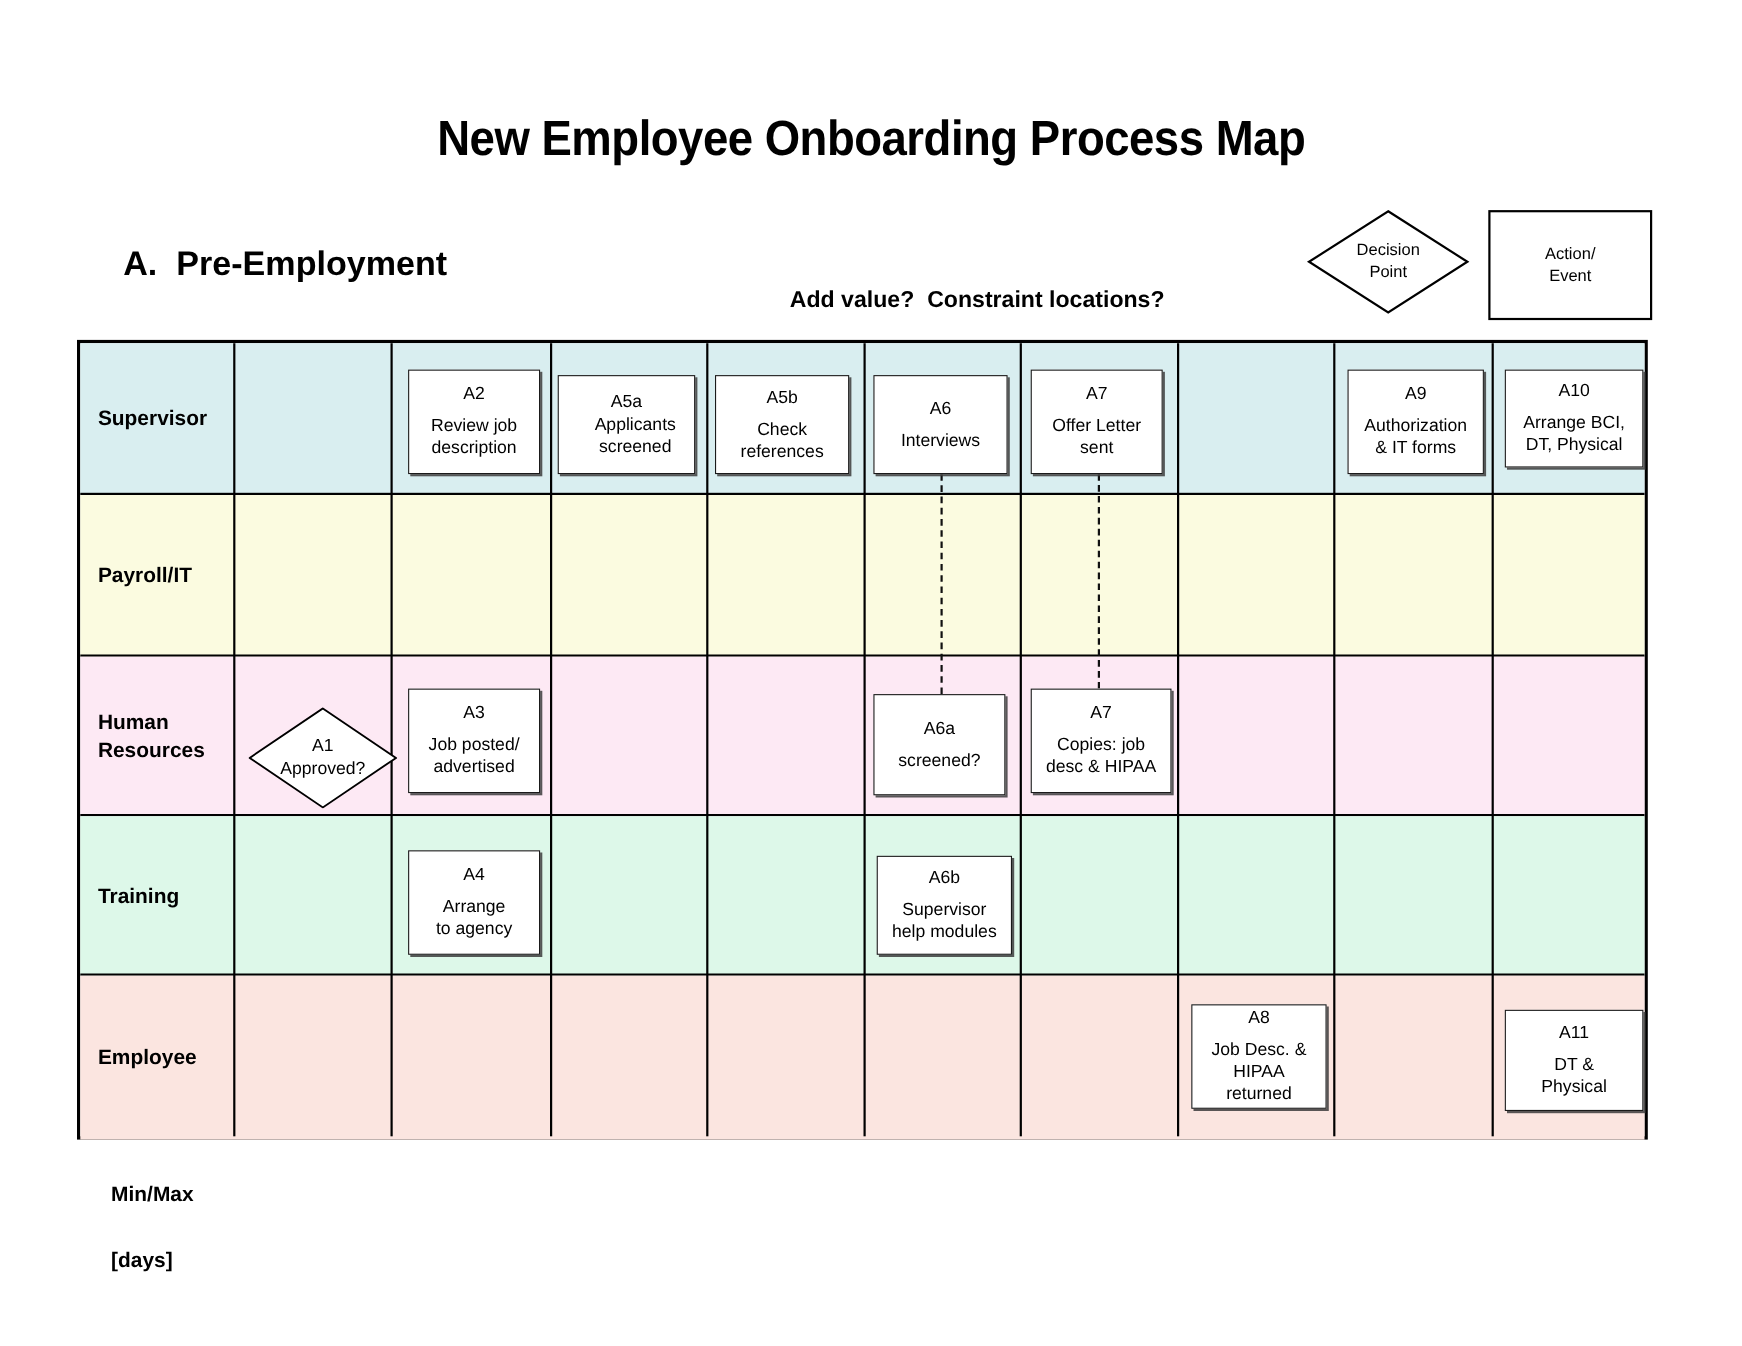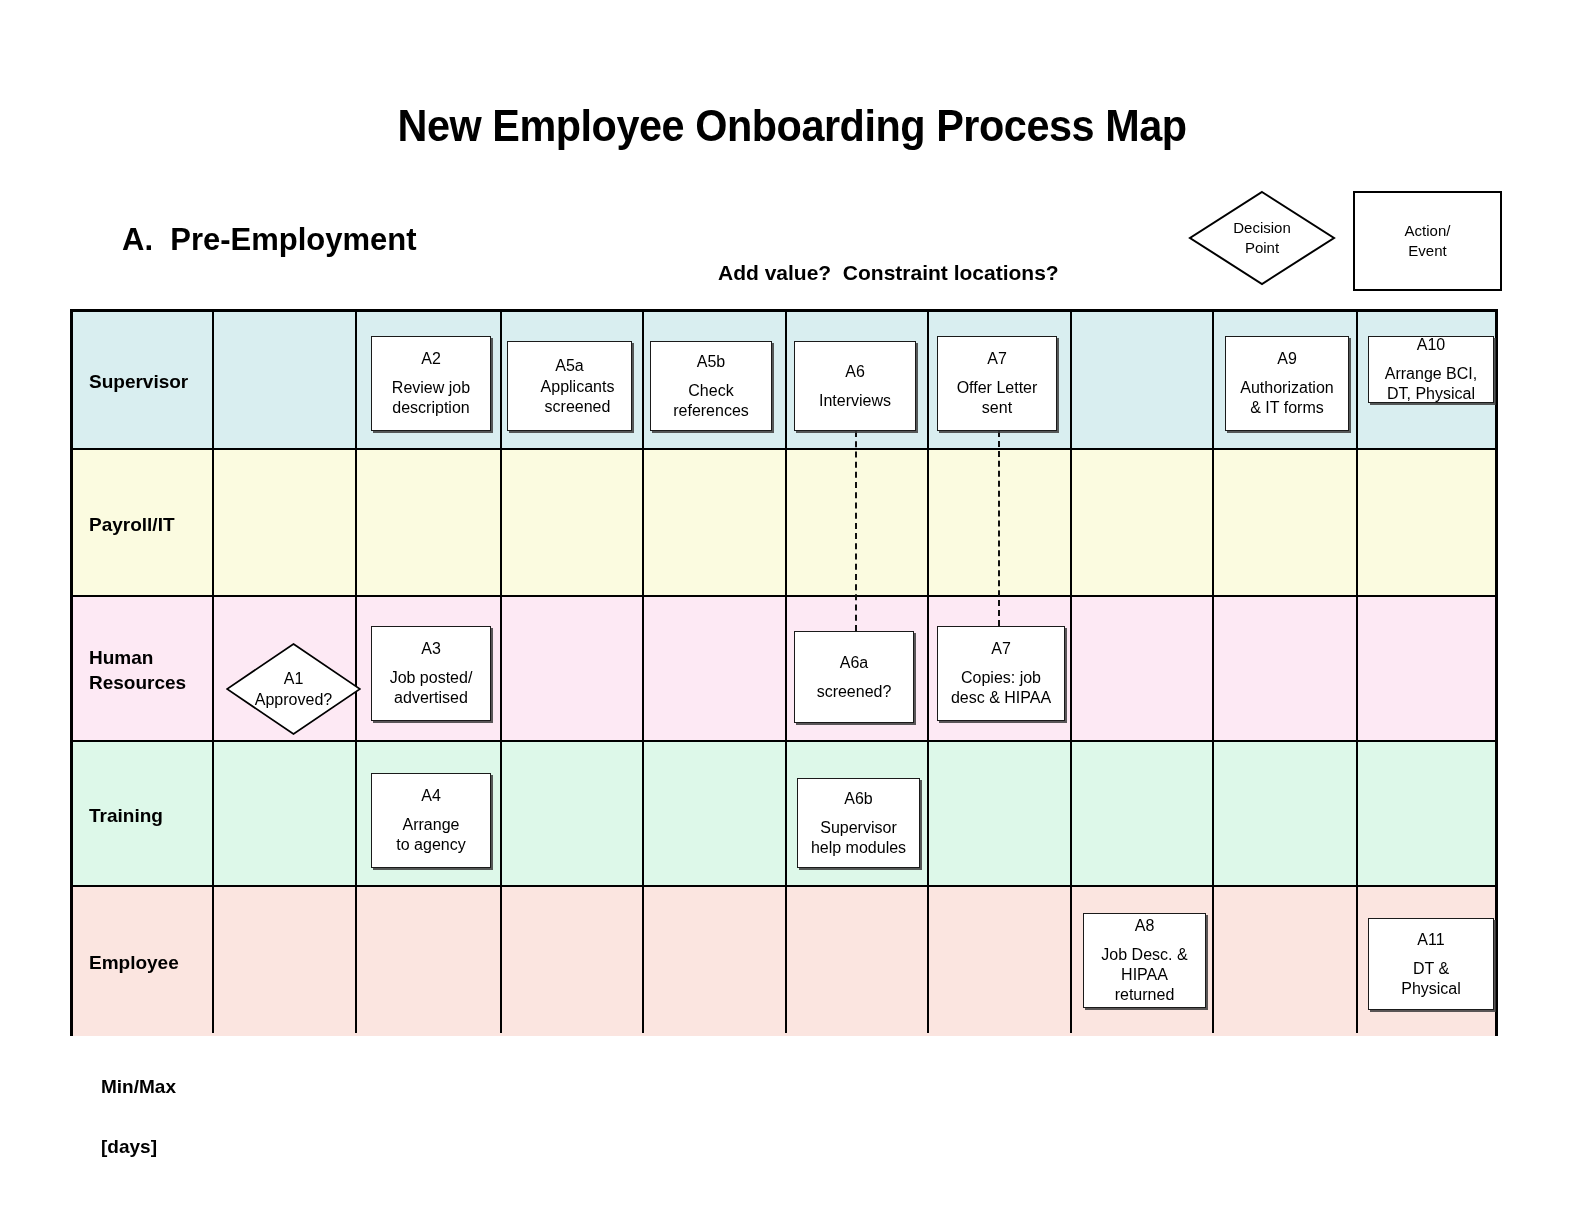--- a/index.html
+++ b/index.html
@@ -28,21 +28,21 @@
     letter-spacing: -0.5px;
     font-stretch: condensed;
     transform: scaleX(0.92);
     transform-origin: center top;
     white-space: nowrap;
   }
 
   
   #section-heading {
     position: absolute;
-    left: 122px;
+    left: 112px;
     top: 222px;
     font-size: 31px;
     font-weight: bold;
     white-space: pre;
   }
 
   
   #question-block {
     position: absolute;
     left: 676px;
@@ -280,21 +280,21 @@
       <div class="node gap" style="left: 864px; top: 24px; width: 120px; height: 95px;">
         <div class="node-id">A7</div>
         <div class="node-text">Offer Letter
 sent</div>
       </div>
       <div class="node gap" style="left: 1152px; top: 24px; width: 124px; height: 95px;">
         <div class="node-id">A9</div>
         <div class="node-text">Authorization
 &amp; IT forms</div>
       </div>
-      <div class="node gap" style="left: 1295px; top: 24px; width: 126px; height: 67px;">
+      <div class="node gap" style="left: 1295px; top: 24px; width: 126px; height: 89px;">
         <div class="node-id">A10</div>
         <div class="node-text">Arrange BCI,
 DT, Physical</div>
       </div>
       <div class="diamond-node" style="left: 153px; top: 331px; width: 135px; height: 92px;">
         <svg width="135" height="92" viewBox="0 0 135 92">
           <polygon points="67.5,1 134,46 67.5,91 1,46" fill="#ffffff" stroke="#000000" stroke-width="1.7"></polygon>
         </svg>
         <div class="dn-text">
           <span>A1</span>

